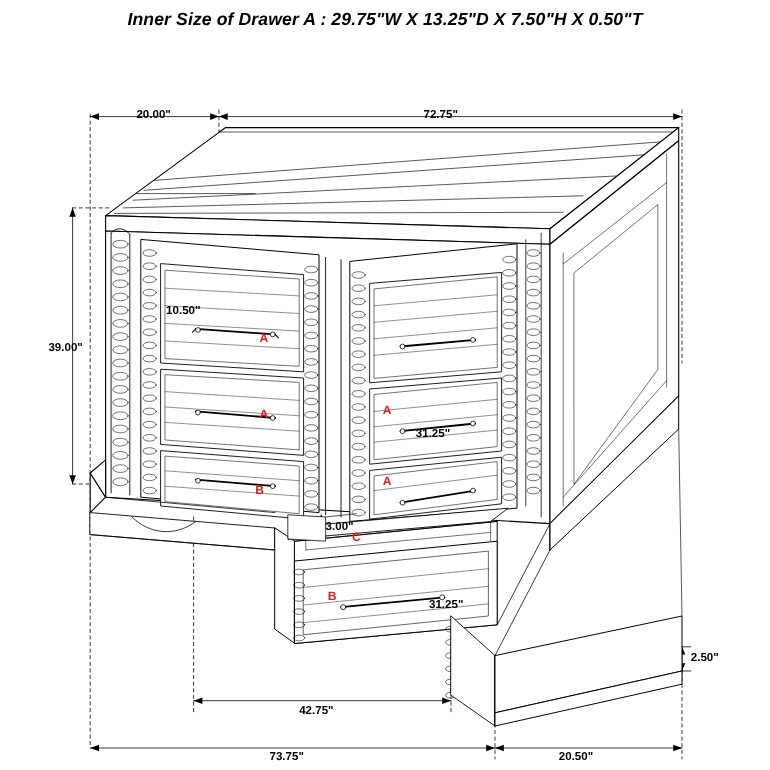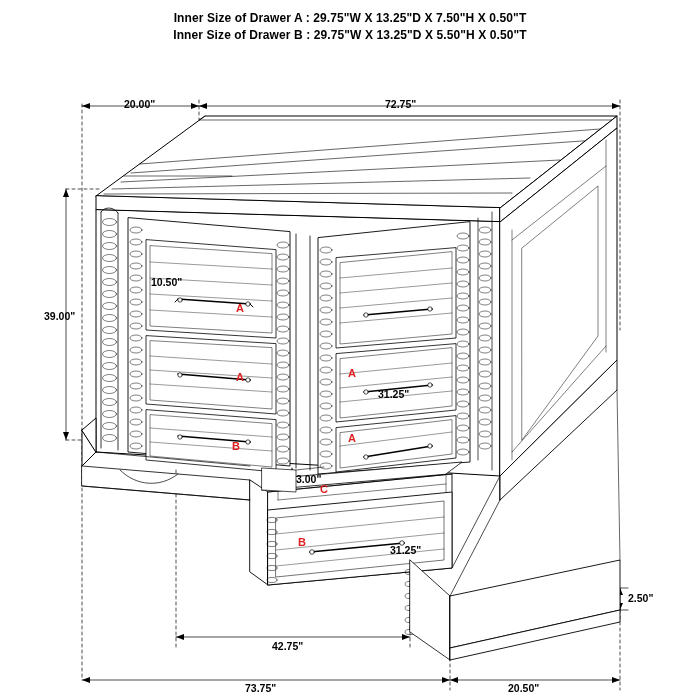--- a/index.html
+++ b/index.html
@@ -21,25 +21,26 @@
     height: 700px;
   }
   .header {
     position: absolute;
     top: 10px;
     left: 0;
     width: 700px;
     text-align: center;
   }
   .header-line {
-    font-size: 12px;
+    font-size: 16px;
     font-weight: bold;
     line-height: 17px;
     letter-spacing: 0.1px;
     white-space: nowrap;
+    font-style: italic;
   }
   svg.diagram {
     position: absolute;
     top: 0;
     left: 0;
   }
   .dimlabel {
     position: absolute;
     font-size: 10.5px;
     font-weight: bold;
@@ -54,21 +55,20 @@
     white-space: nowrap;
   }
 </style>
 </head>
 <body>
 
 <div id="root">
 
   <div class="header">
     <div class="header-line">Inner Size of Drawer A : 29.75"W X 13.25"D X 7.50"H X 0.50"T</div>
-    <div class="header-line">Inner Size of Drawer B : 29.75"W X 13.25"D X 5.50"H X 0.50"T</div>
   </div>
 
   <svg class="diagram" width="700" height="700" viewBox="0 0 700 700">
     <g fill="none" stroke="#000" stroke-width="1" stroke-linejoin="round" stroke-linecap="round">
 
       <g stroke="#000" stroke-width="0.7">
 
         <line x1="82" y1="104" x2="82" y2="680" stroke-dasharray="3,3"></line>
         <line x1="199" y1="100" x2="199" y2="205" stroke-dasharray="3,3"></line>
         <line x1="620" y1="100" x2="620" y2="330" stroke-dasharray="3,3"></line>

